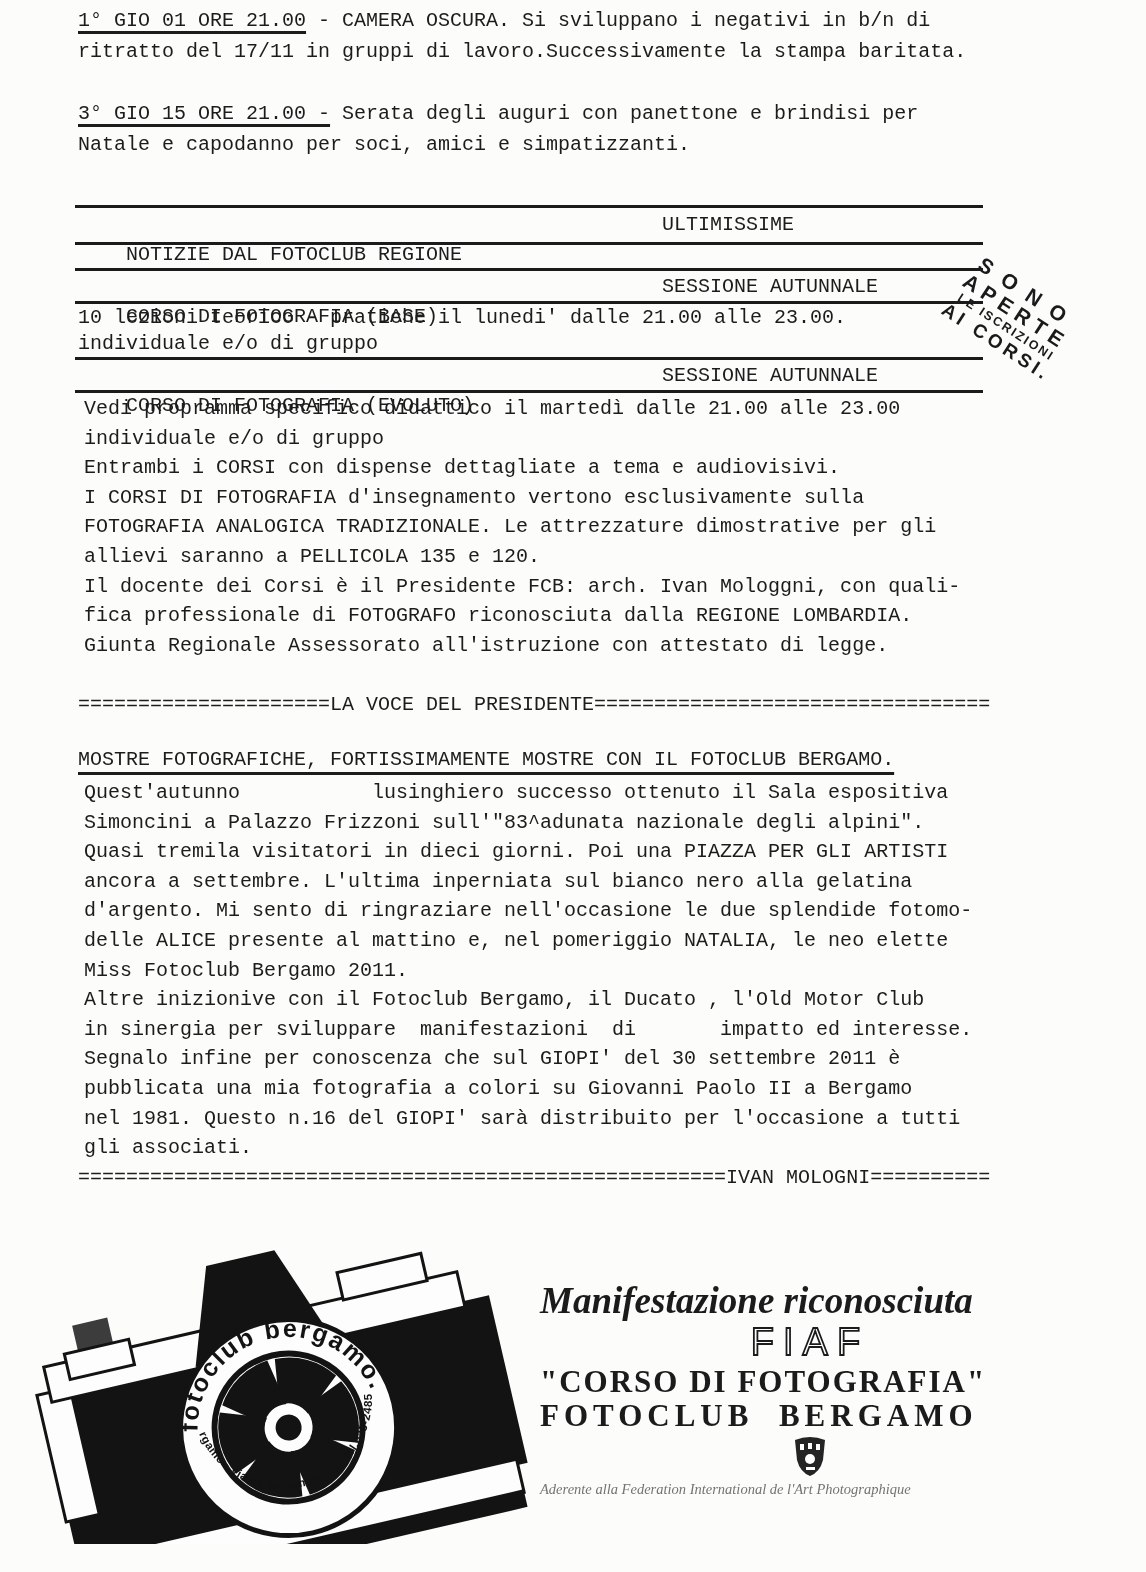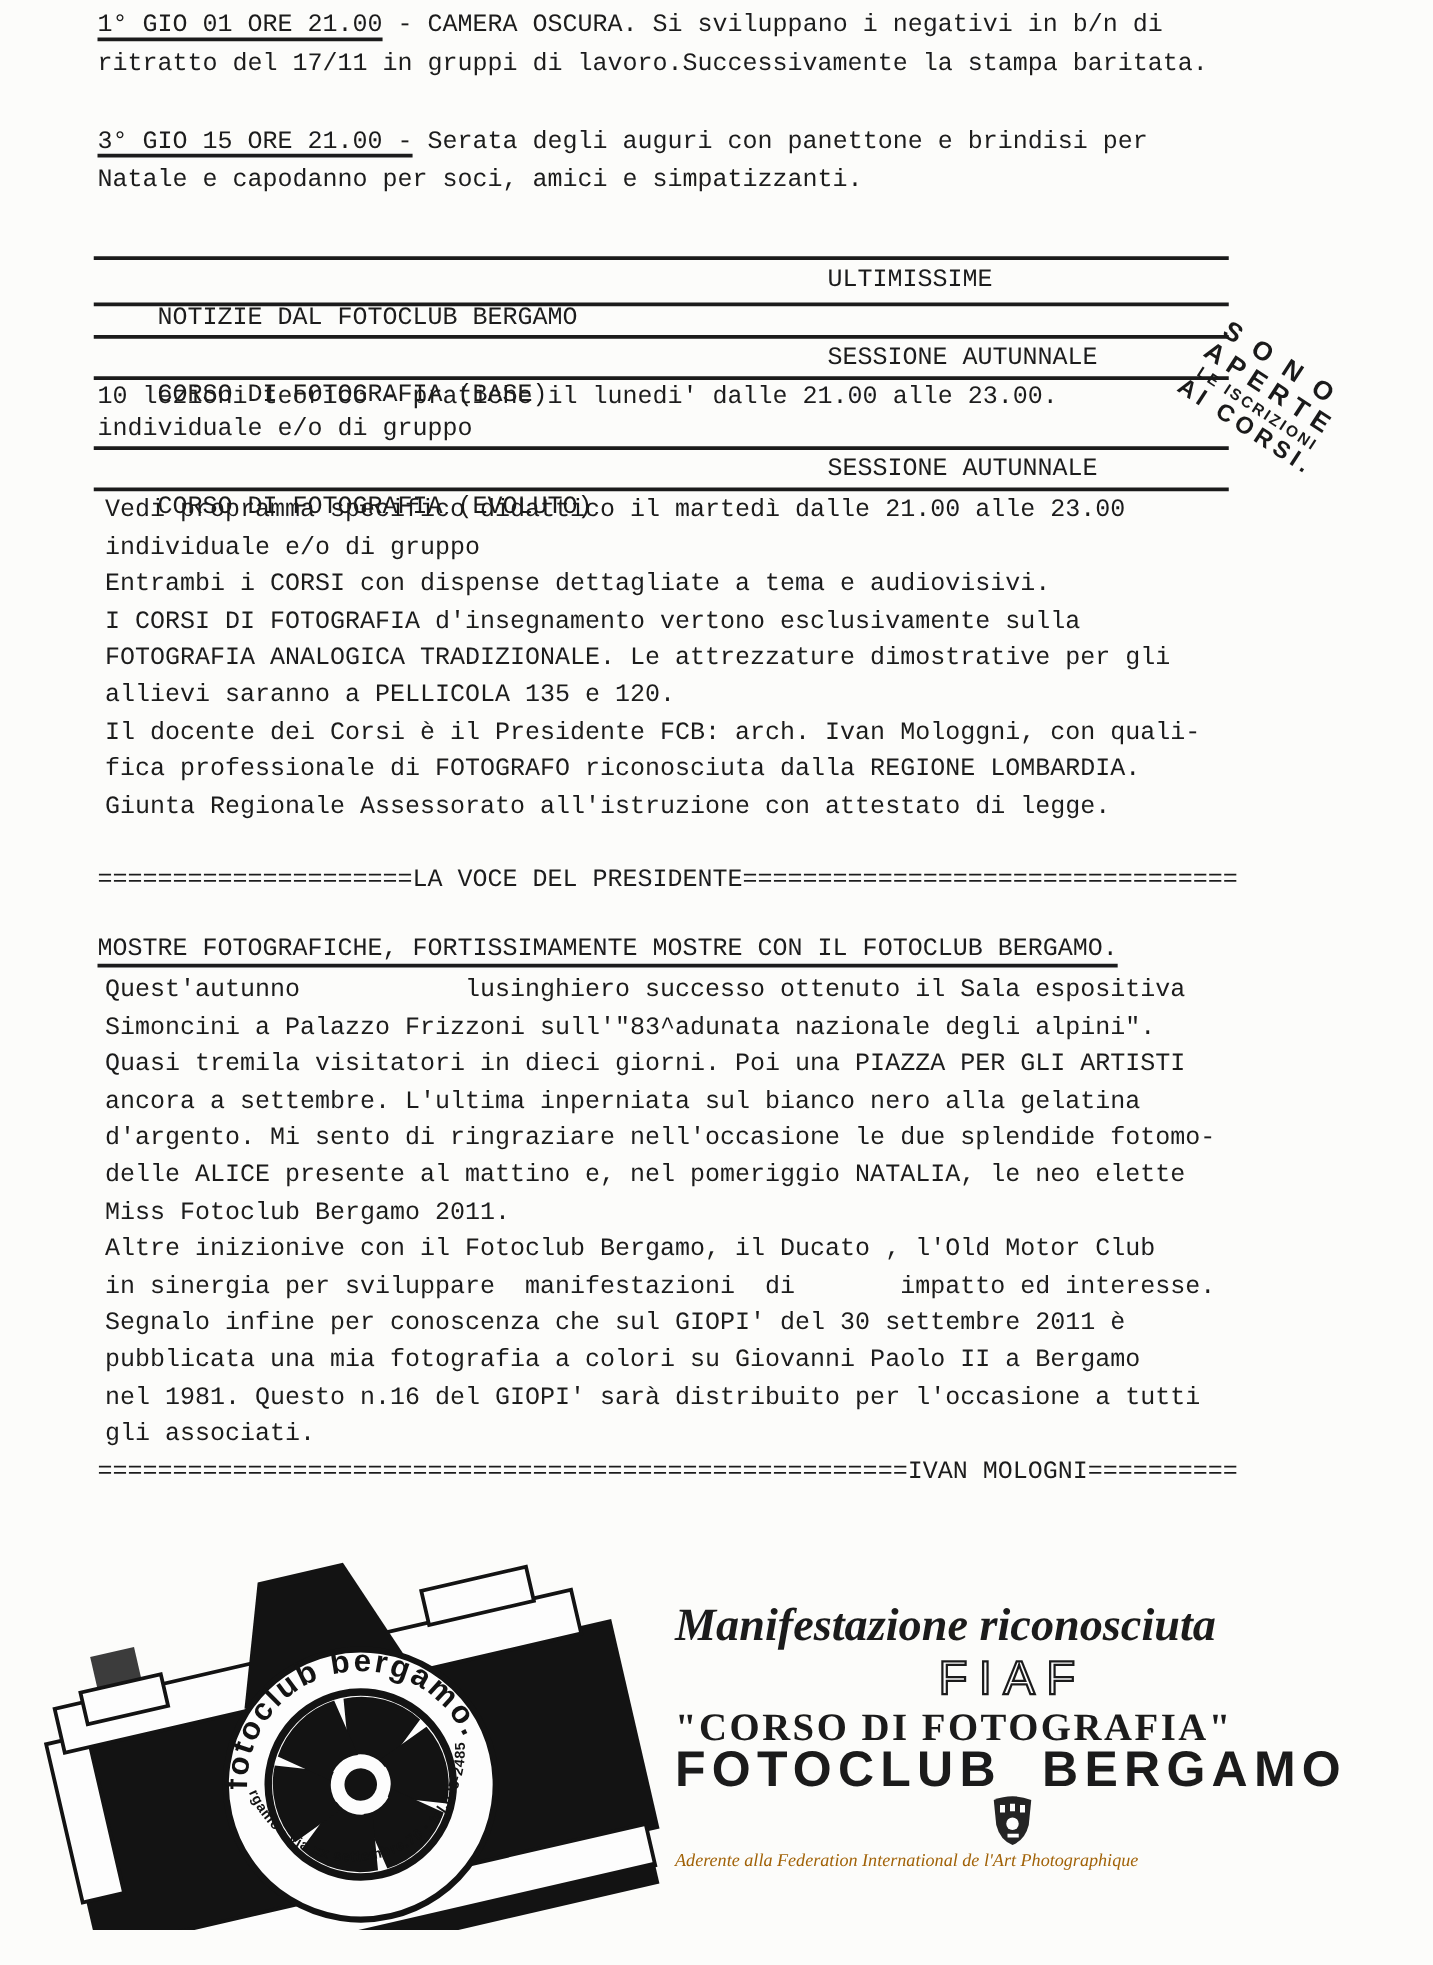--- a/index.html
+++ b/index.html
@@ -26,38 +26,38 @@
          font-family:"Liberation Sans",sans-serif;color:#1a1a1a;}
   .stamp .s1{font-size:21px;font-weight:600;letter-spacing:13px;line-height:22px;}
   .stamp .s2{font-size:21px;font-weight:600;letter-spacing:6px;line-height:22px;}
   .stamp .s3{font-size:12.5px;font-weight:700;letter-spacing:2px;line-height:14px;}
   .stamp .s4{font-size:19px;font-weight:800;letter-spacing:4px;line-height:22px;}
   
   .fiaf{position:absolute;left:540px;top:1281px;width:540px;color:#1b1b1b;}
   .fiaf .m1{font-family:"Liberation Serif",serif;font-style:italic;font-weight:600;font-size:37px;line-height:40px;}
   .fiaf .m3{font-family:"Liberation Serif",serif;font-weight:700;font-size:31px;line-height:34px;letter-spacing:2px;white-space:pre;}
   .fiaf .m4{font-family:"Liberation Sans",sans-serif;font-size:15px;line-height:18px;letter-spacing:1px;}
-  .fiaf .m5{font-family:Liberation Sans, sans-serif;font-weight:700;font-size:40px;line-height:34px;letter-spacing:5px;white-space:pre;}
-  .fiaf .m6{font-family:"Liberation Serif",serif;font-style:italic;font-size:14.5px;line-height:18px;color:#a16207;}
+  .fiaf .m5{font-family:Liberation Serif, serif;font-weight:700;font-size:31px;line-height:34px;letter-spacing:5px;white-space:pre;}
+  .fiaf .m6{font-family:"Liberation Serif",serif;font-style:italic;font-size:14.5px;line-height:18px;color:#737373;}
   .camera{position:absolute;left:35px;top:1232px;}
 </style>
 </head>
 <body>
 
 <div class="page">
 
   <div class="abs tw" style="left:78px;top:5px;"><span class="u">1° GIO 01 ORE 21.00</span><span> - CAMERA OSCURA. Si sviluppano i negativi in b/n di
 ritratto del 17/11 in gruppi di lavoro.Successivamente la stampa baritata.</span></div>
 
   <div class="abs tw" style="left:78px;top:98px;"><span class="u">3° GIO 15 ORE 21.00 -</span><span> Serata degli auguri con panettone e brindisi per
 Natale e capodanno per soci, amici e simpatizzanti.</span></div>
 
   <div class="hr" style="top:205px;"></div>
   <div class="hdr-row" style="top:210px;">
-    <span>NOTIZIE DAL FOTOCLUB BERGAMO</span>
+    <span>NOTIZIE DAL FOTOCLUB REGIONE</span>
     <span class="col2">ULTIMISSIME</span>
   </div>
   <div class="hr" style="top:242px;"></div>
 
   <div class="hr" style="top:268px;"></div>
   <div class="hdr-row" style="top:272px;">
     <span>CORSO DI FOTOGRAFIA (BASE)</span>
     <span class="col2">SESSIONE AUTUNNALE</span>
   </div>
   <div class="hr" style="top:301px;"></div>

